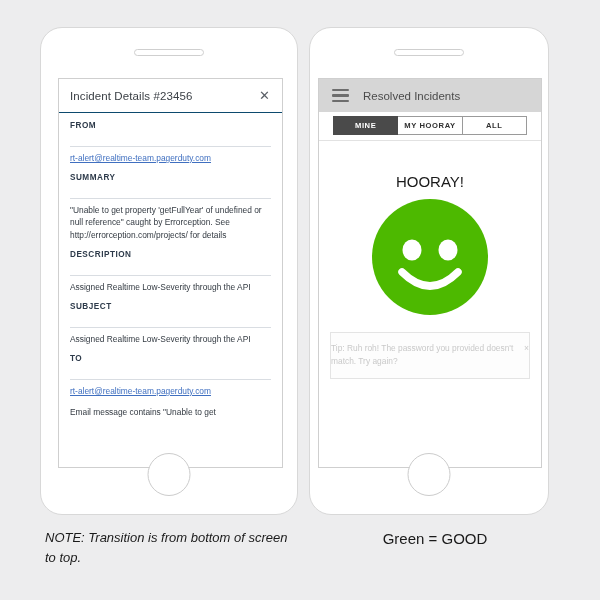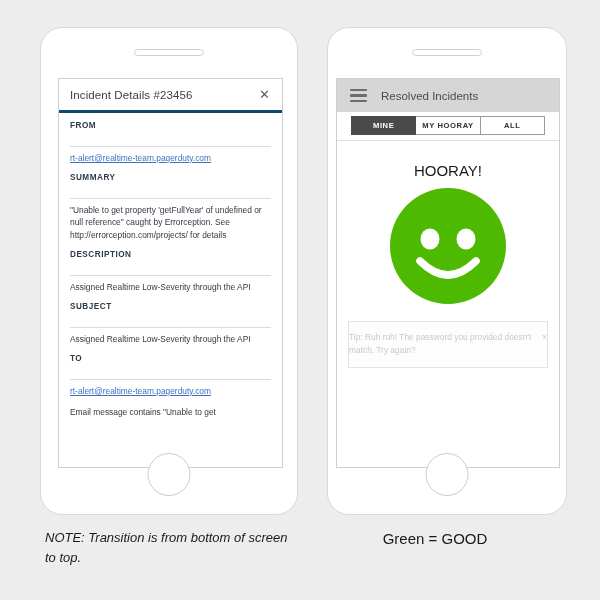--- a/index.html
+++ b/index.html
@@ -14,21 +14,21 @@
   }
 
   
   .phone {
     position: absolute;
     background: #ffffff;
     border: 1px solid #d8d8d8;
     border-radius: 22px;
   }
   .phone-left  { left: 40px;  top: 27px; width: 258px; height: 488px; }
-  .phone-right { left: 327px; top: 27px; width: 240px; height: 488px; }
+  .phone-right { left: 309px; top: 27px; width: 240px; height: 488px; }
 
   .speaker {
     position: absolute;
     top: 21px; left: 50%;
     transform: translateX(-50%);
     width: 70px; height: 7px;
     border: 1px solid #cfcfcf;
     border-radius: 4px;
     background: #ffffff;
   }
@@ -50,21 +50,21 @@
     background: #ffffff;
     border: 1px solid #cfcfcf;
     overflow: hidden;
   }
   .card-head {
     height: 34px;
     display: flex;
     align-items: center;
     justify-content: space-between;
     padding: 0 9px 0 11px;
-    border-bottom: 3px solid #0c4a6e;
+    border-bottom: 1px solid #0c4a6e;
   }
   .card-title {
     font-size: 11.5px;
     color: #3a3f45;
     letter-spacing: .1px;
   }
   .close-x {
     font-size: 13px;
     color: #5a5f66;
     line-height: 1;
@@ -139,21 +139,21 @@
     color: #303030;
     cursor: pointer;
   }
   .tab + .tab { border-left: none; }
   .tab.active { background: #4a4a4a; color: #ffffff; border-color: #4a4a4a; }
 
   .hooray {
     text-align: center;
     font-size: 15px;
     color: #1a1a1a;
-    margin-top: 21px;
+    margin-top: 32px;
   }
   .smiley-wrap { display: flex; justify-content: center; margin-top: 9px; }
 
   .tip {
     margin: 17px 11px 0 11px;
     border: 1px solid #e4e4e4;
     background: #fdfdfd;
     padding: 9px 0;
     display: flex;
     justify-content: flex-end;

